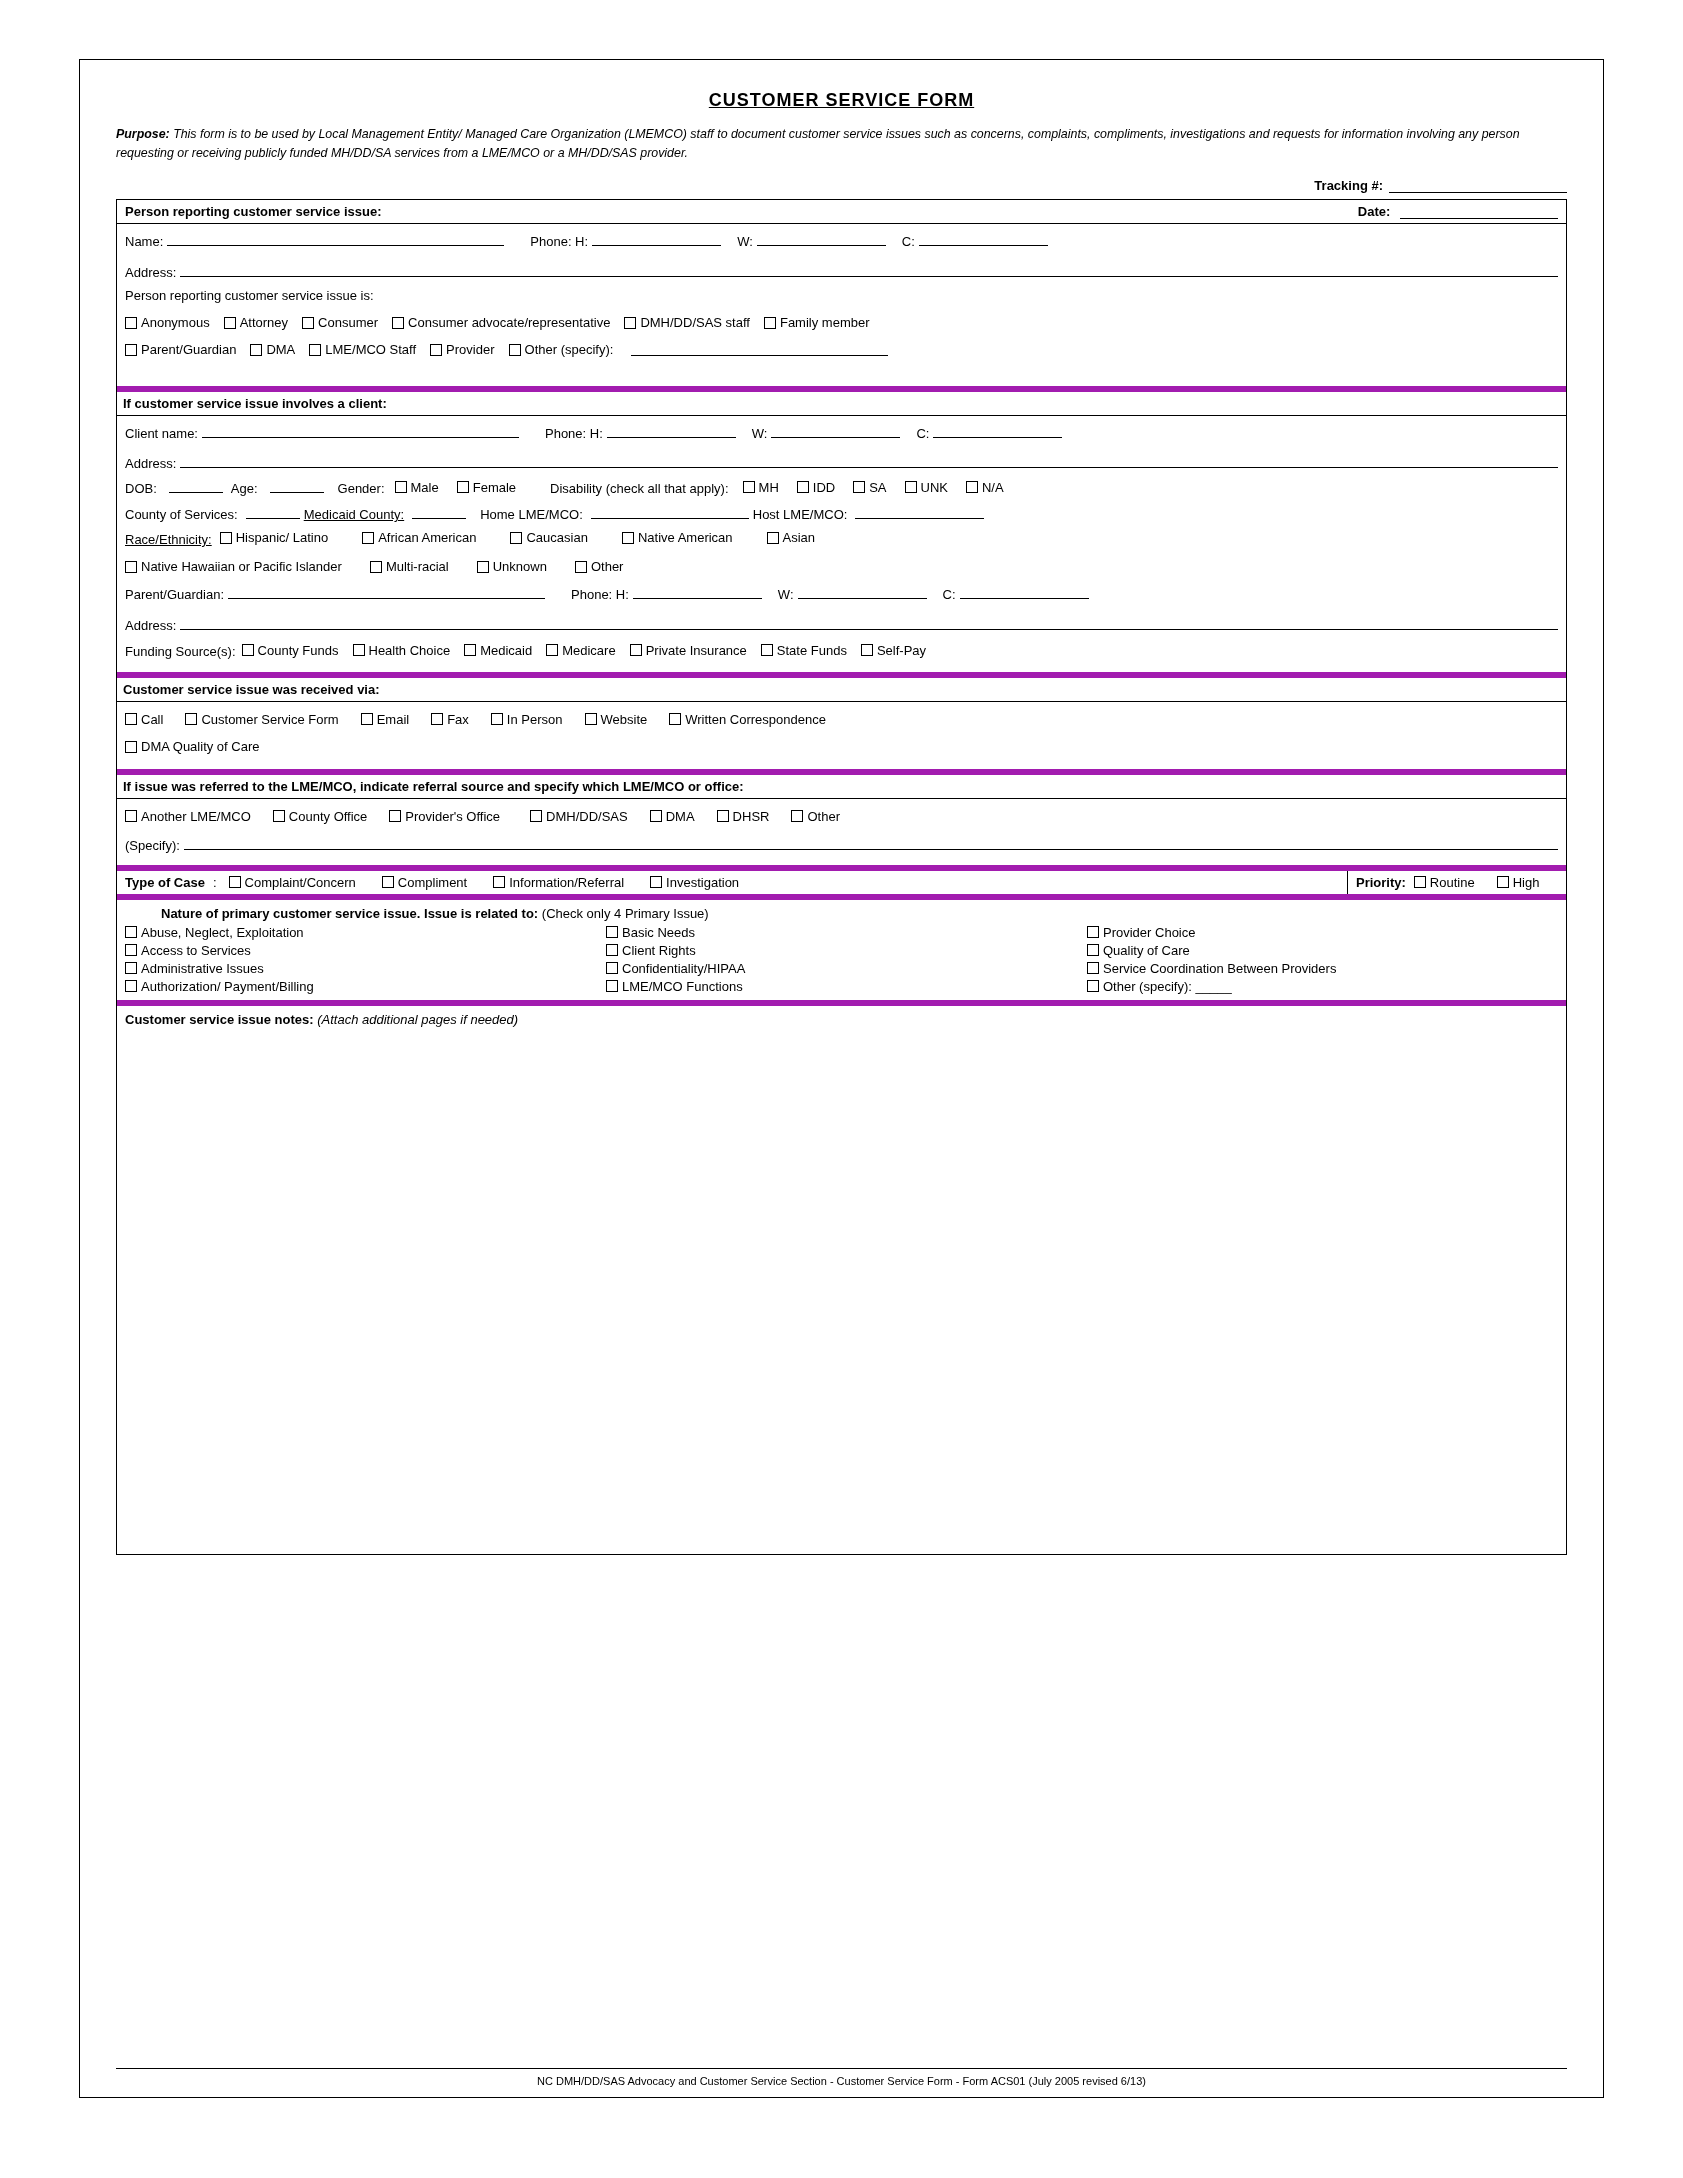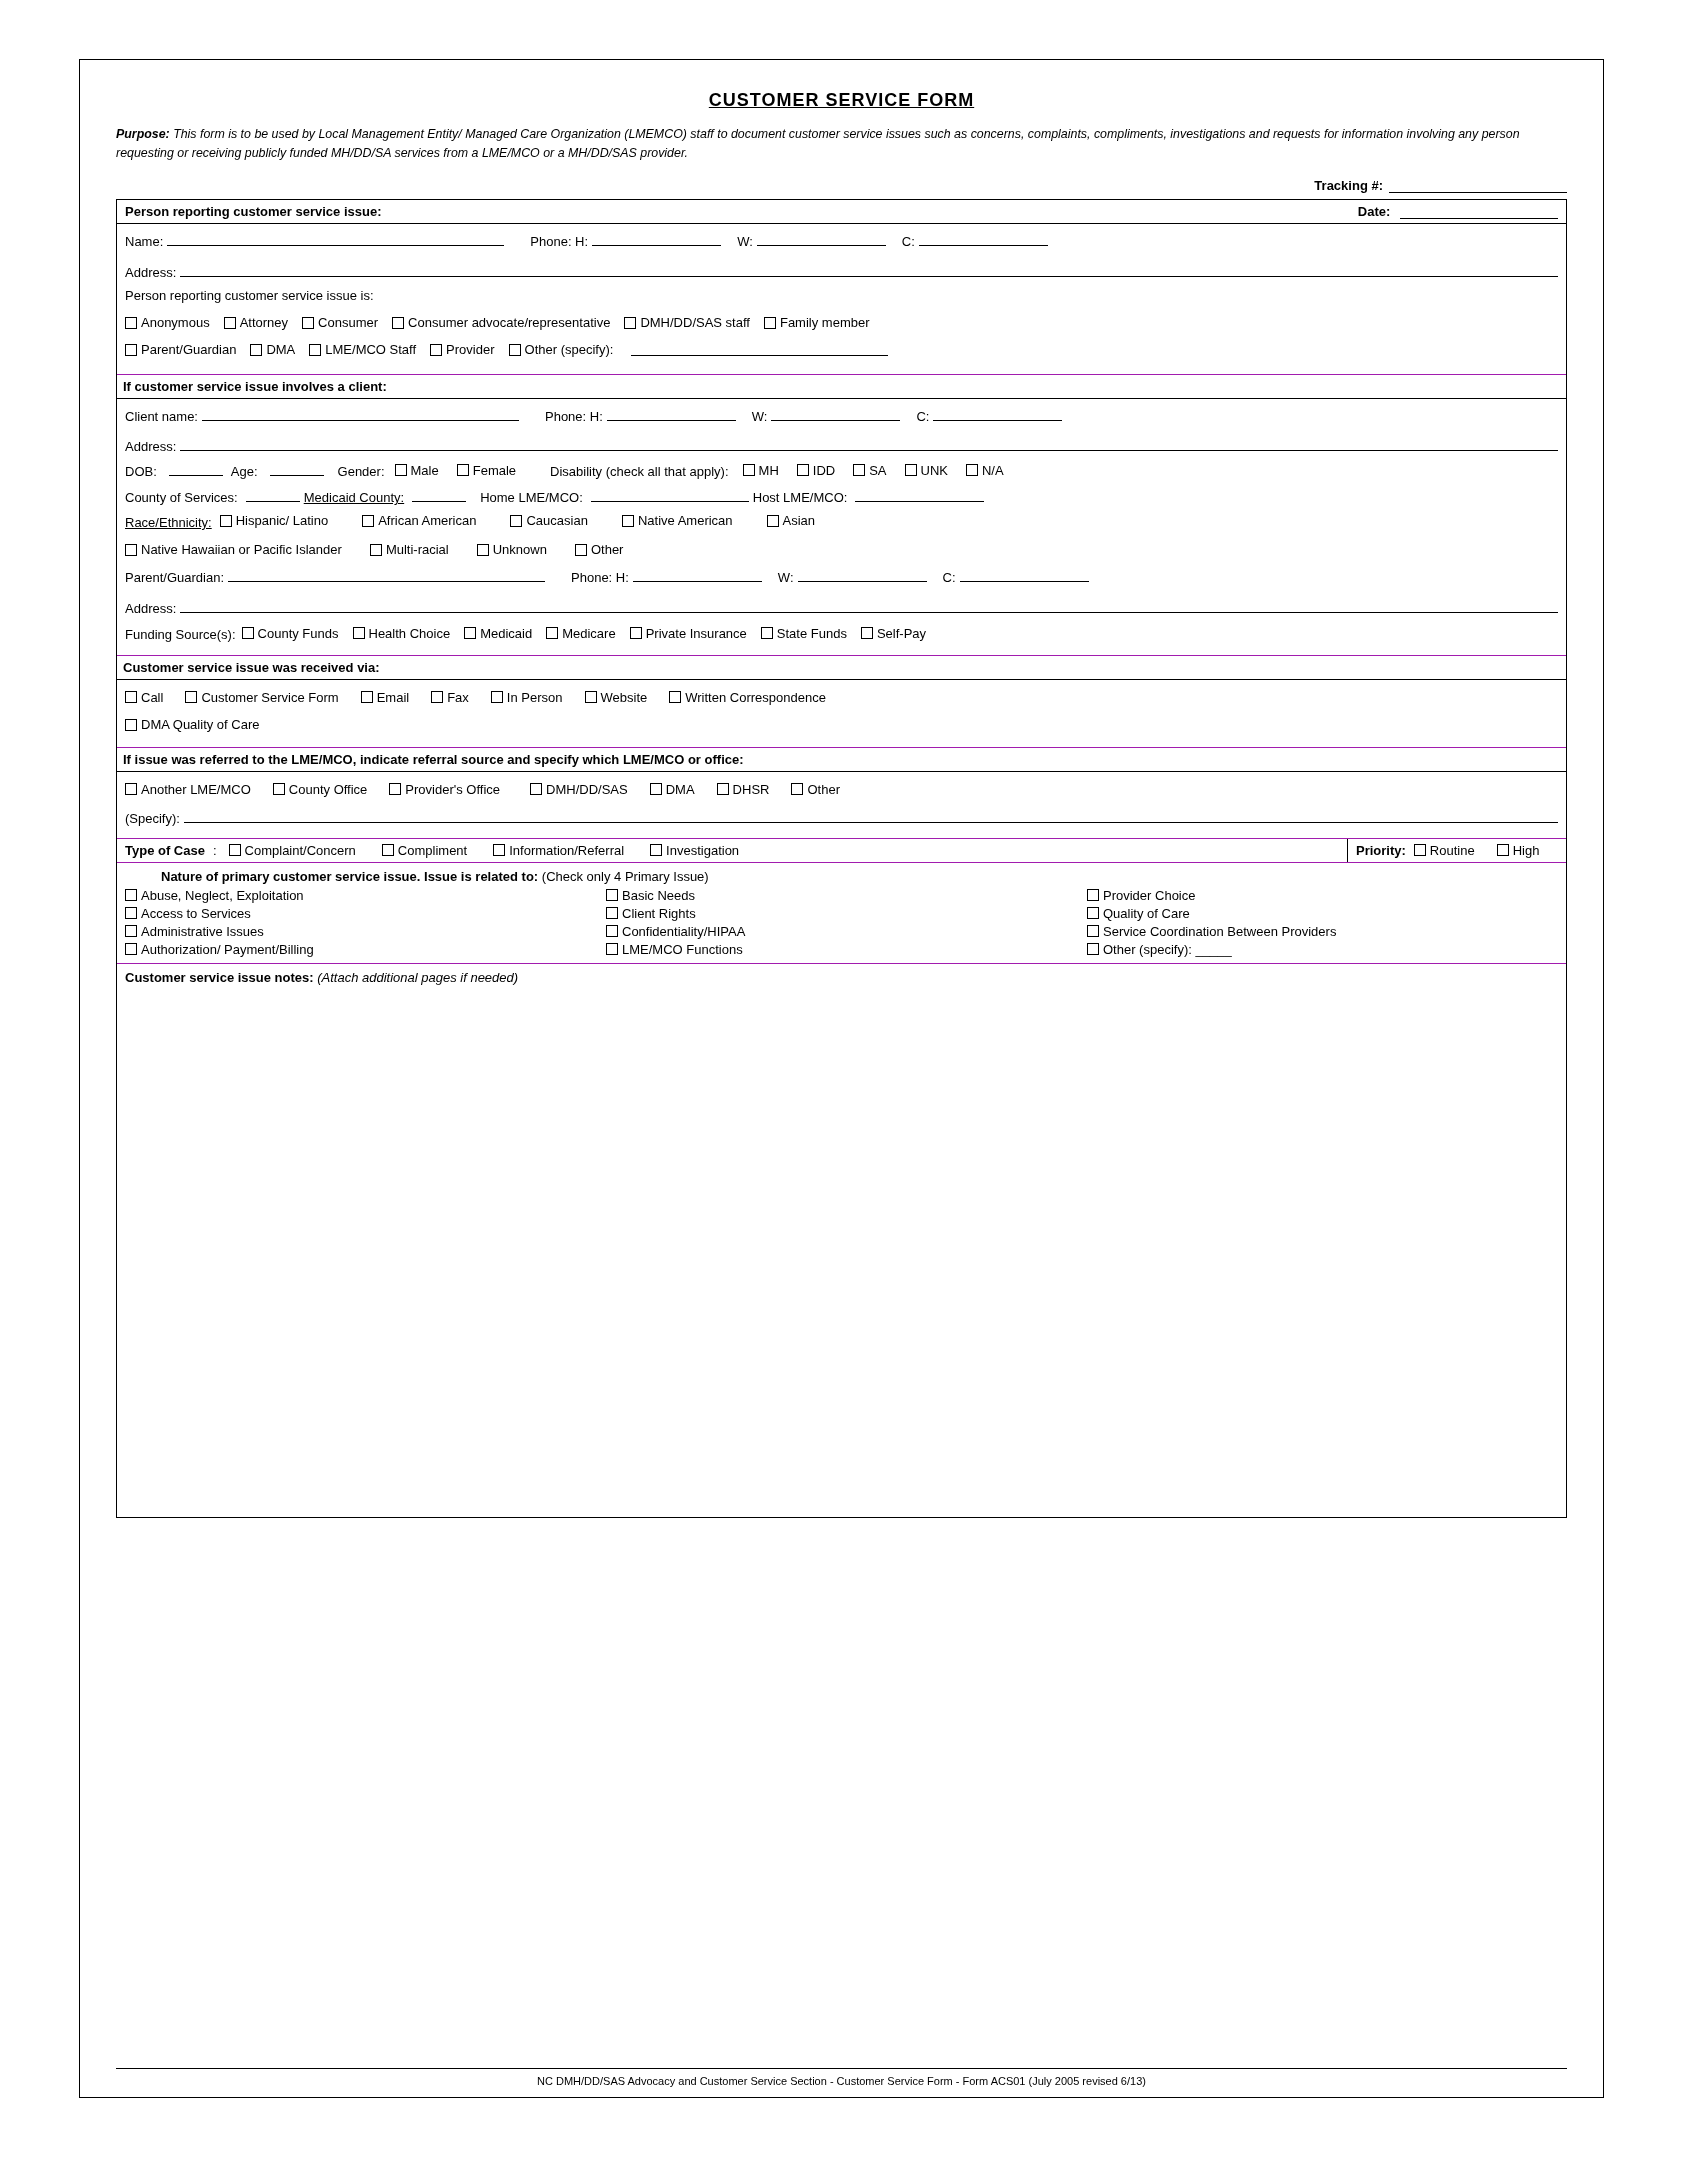--- a/index.html
+++ b/index.html
@@ -234,21 +234,21 @@
       border-bottom: 1px solid #000;
     }
     .section-no-border {
       padding: 6px 8px;
     }
     .full-border-box {
       border: 1px solid #000;
       margin-bottom: 0;
     }
     .row-border-top {
-      border-top: 1px solid #a21caf;
+      border-top: 6px solid #a21caf;
     }
   </style>
 </head>
 <body>
 
 <div class="page-wrapper">
 
   <h1>CUSTOMER SERVICE FORM</h1>
 
   <p class="purpose-text">
@@ -312,21 +312,21 @@
         <span class="cb-item">
           <span class="cb-box"></span>
           <span>DMH/DD/SAS staff</span>
         </span>
         <span class="cb-item">
           <span class="cb-box"></span>
           <span>Family member</span>
         </span>
       </div>
 
-      <div class="checkbox-group" style="margin-bottom:6px;">
+      <div class="checkbox-group" style="margin-bottom:18px;">
         <span class="cb-item">
           <span class="cb-box"></span>
           <span>Parent/Guardian</span>
         </span>
         <span class="cb-item">
           <span class="cb-box"></span>
           <span>DMA</span>
         </span>
         <span class="cb-item">
           <span class="cb-box"></span>

